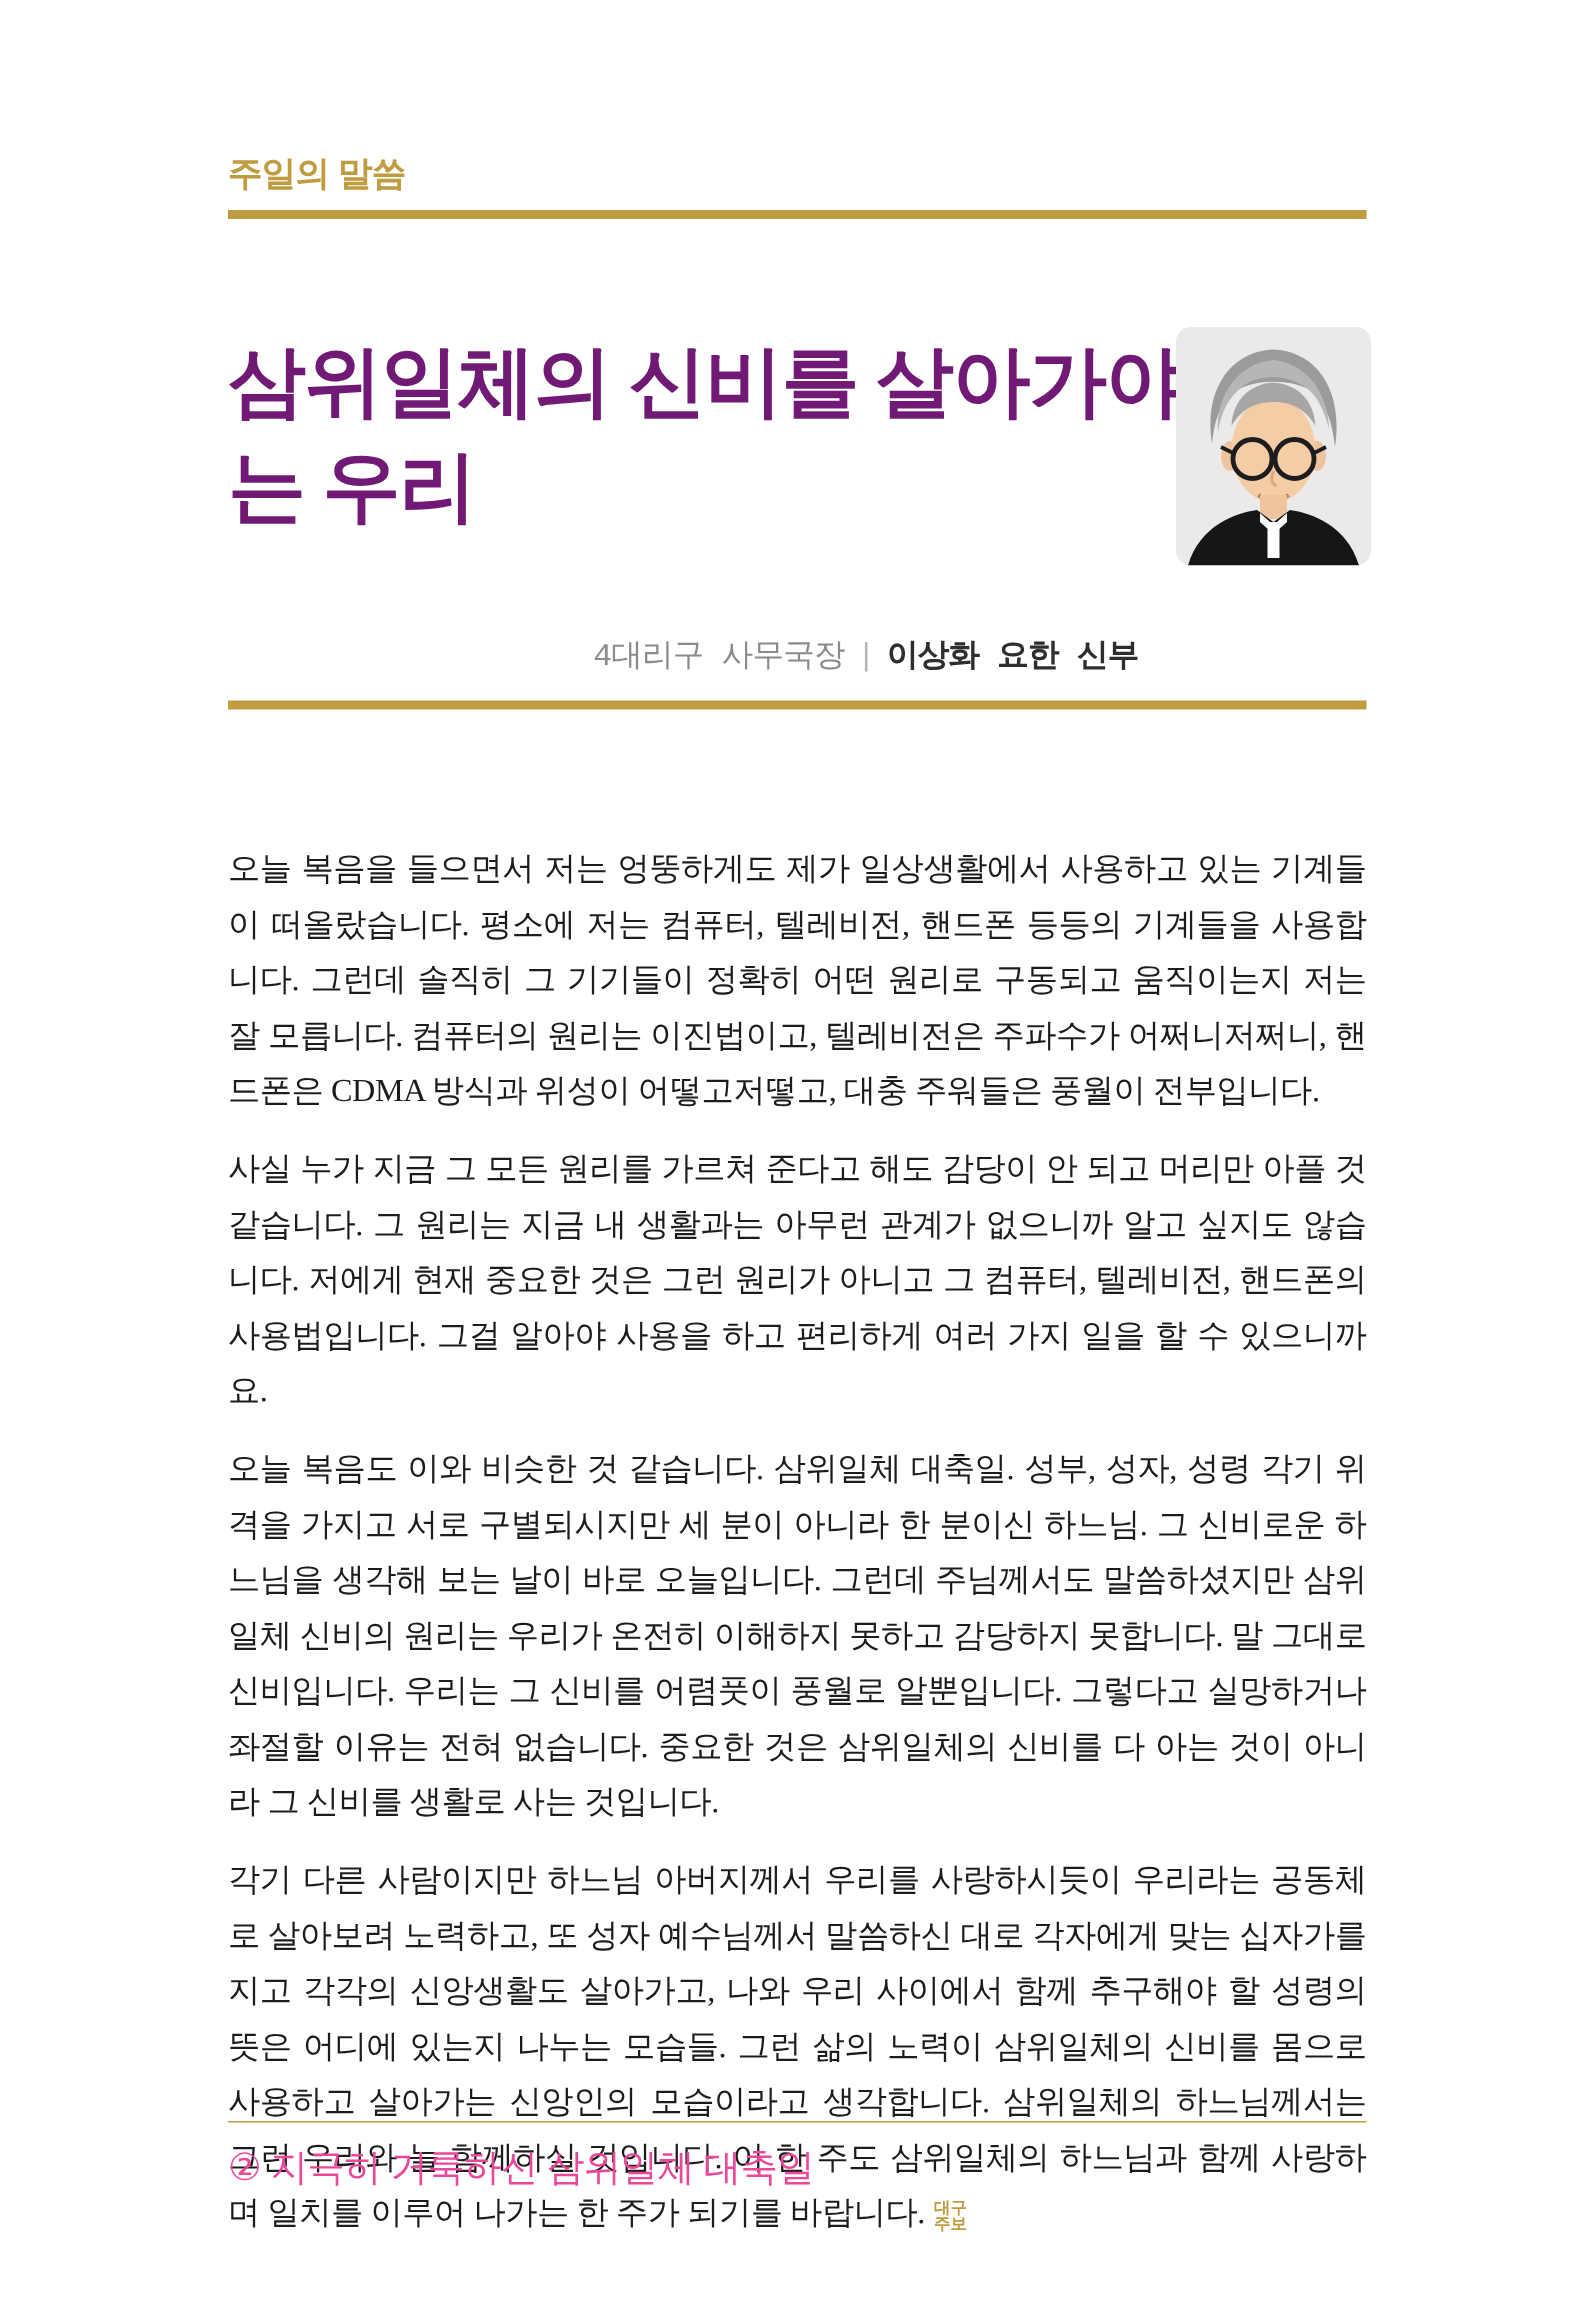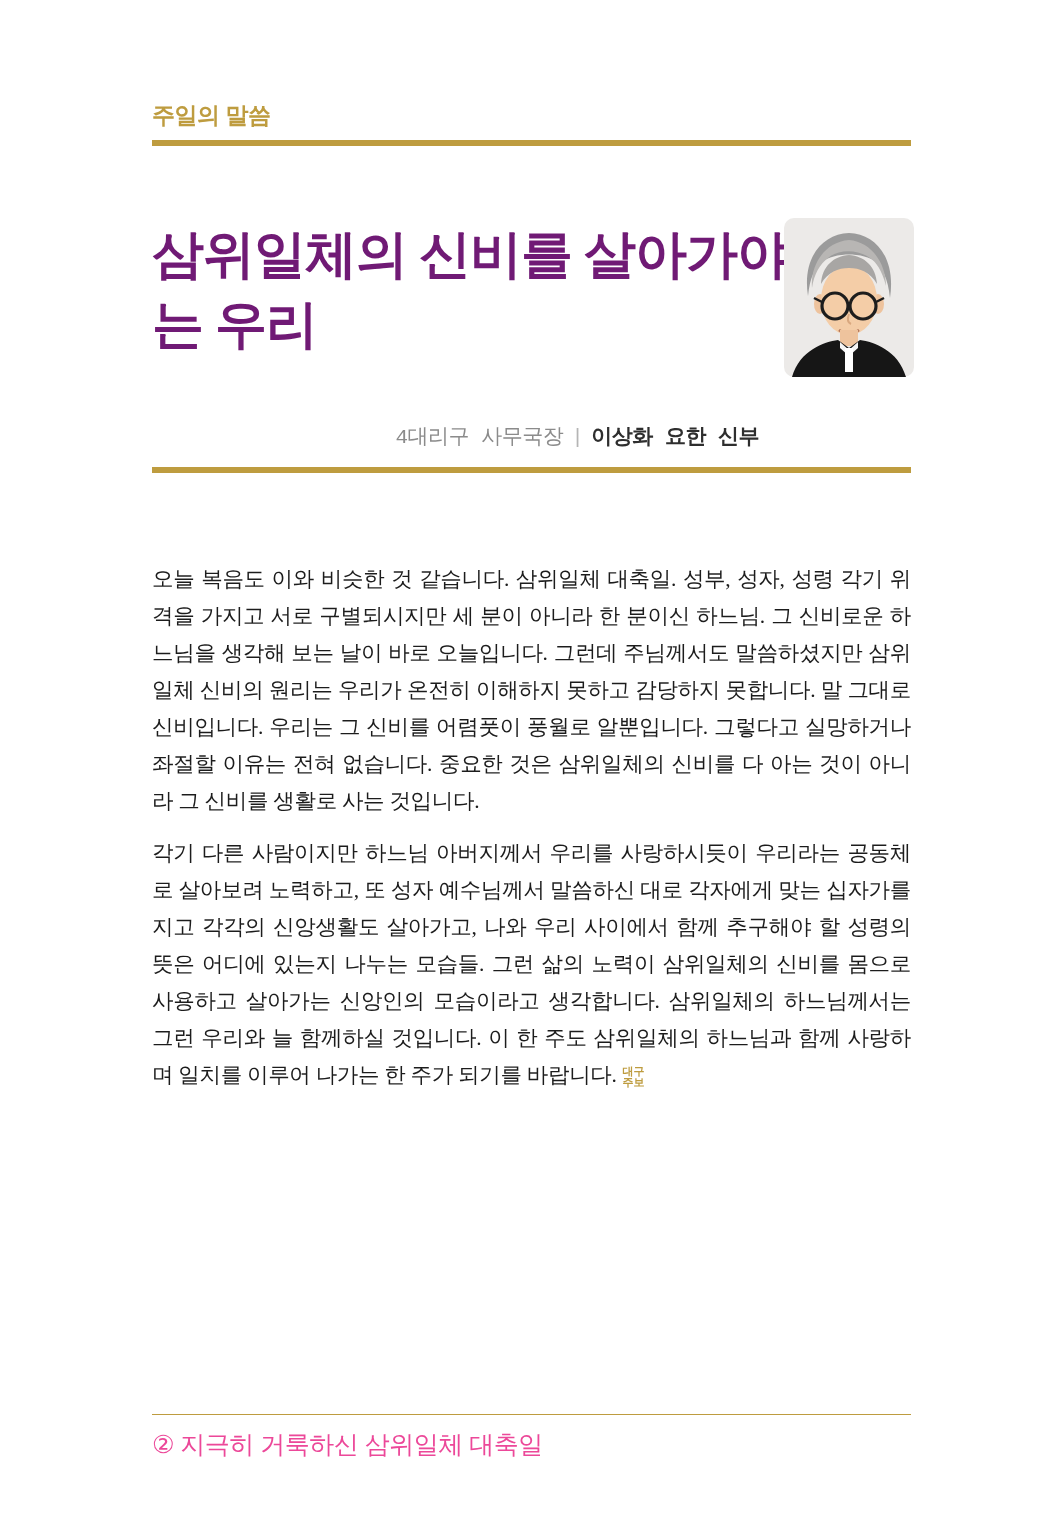--- a/index.html
+++ b/index.html
@@ -134,20 +134,22 @@
         <path d="M8,159 C16,132 40,124 54,122 L65,130 L76,122 C90,124 114,132 122,159 Z" fill="#161616"></path>
 
         <path d="M56,124 L65,132 L74,124 L74,130 L65,138 L56,130 Z" fill="#f5f5f5"></path>
         <rect x="61" y="130" width="8" height="24" fill="#ffffff"></rect>
       </svg>
 
       <hr class="rule-thick bottom">
     </div>
 
     <div class="article-body">
+      <p>오늘 복음을 들으면서 저는 엉뚱하게도 제가 일상생활에서 사용하고 있는 기계들이 떠올랐습니다. 평소에 저는 컴퓨터, 텔레비전, 핸드폰 등등의 기계들을 사용합니다. 그런데 솔직히 그 기기들이 정확히 어떤 원리로 구동되고 움직이는지 저는 잘 모릅니다. 컴퓨터의 원리는 이진법이고, 텔레비전은 주파수가 어쩌니저쩌니, 핸드폰은 CDMA 방식과 위성이 어떻고저떻고, 대충 주워들은 풍월이 전부입니다.</p>
+      <p>사실 누가 지금 그 모든 원리를 가르쳐 준다고 해도 감당이 안 되고 머리만 아플 것 같습니다. 그 원리는 지금 내 생활과는 아무런 관계가 없으니까 알고 싶지도 않습니다. 저에게 현재 중요한 것은 그런 원리가 아니고 그 컴퓨터, 텔레비전, 핸드폰의 사용법입니다. 그걸 알아야 사용을 하고 편리하게 여러 가지 일을 할 수 있으니까요.</p>
       <p>오늘 복음도 이와 비슷한 것 같습니다. 삼위일체 대축일. 성부, 성자, 성령 각기 위격을 가지고 서로 구별되시지만 세 분이 아니라 한 분이신 하느님. 그 신비로운 하느님을 생각해 보는 날이 바로 오늘입니다. 그런데 주님께서도 말씀하셨지만 삼위일체 신비의 원리는 우리가 온전히 이해하지 못하고 감당하지 못합니다. 말 그대로 신비입니다. 우리는 그 신비를 어렴풋이 풍월로 알뿐입니다. 그렇다고 실망하거나 좌절할 이유는 전혀 없습니다. 중요한 것은 삼위일체의 신비를 다 아는 것이 아니라 그 신비를 생활로 사는 것입니다.</p>
       <p><span>각기 다른 사람이지만 하느님 아버지께서 우리를 사랑하시듯이 우리라는 공동체로 살아보려 노력하고, 또 성자 예수님께서 말씀하신 대로 각자에게 맞는 십자가를 지고 각각의 신앙생활도 살아가고, 나와 우리 사이에서 함께 추구해야 할 성령의 뜻은 어디에 있는지 나누는 모습들. 그런 삶의 노력이 삼위일체의 신비를 몸으로 사용하고 살아가는 신앙인의 모습이라고 생각합니다. 삼위일체의 하느님께서는 그런 우리와 늘 함께하실 것입니다. 이 한 주도 삼위일체의 하느님과 함께 사랑하며 일치를 이루어 나가는 한 주가 되기를 바랍니다.</span><span class="seal"><span>대구</span><span>주보</span></span></p>
     </div>
 
   </div>
 
   <div class="footer">
     <span>② 지극히 거룩하신 삼위일체 대축일</span>
   </div>
 </div>

